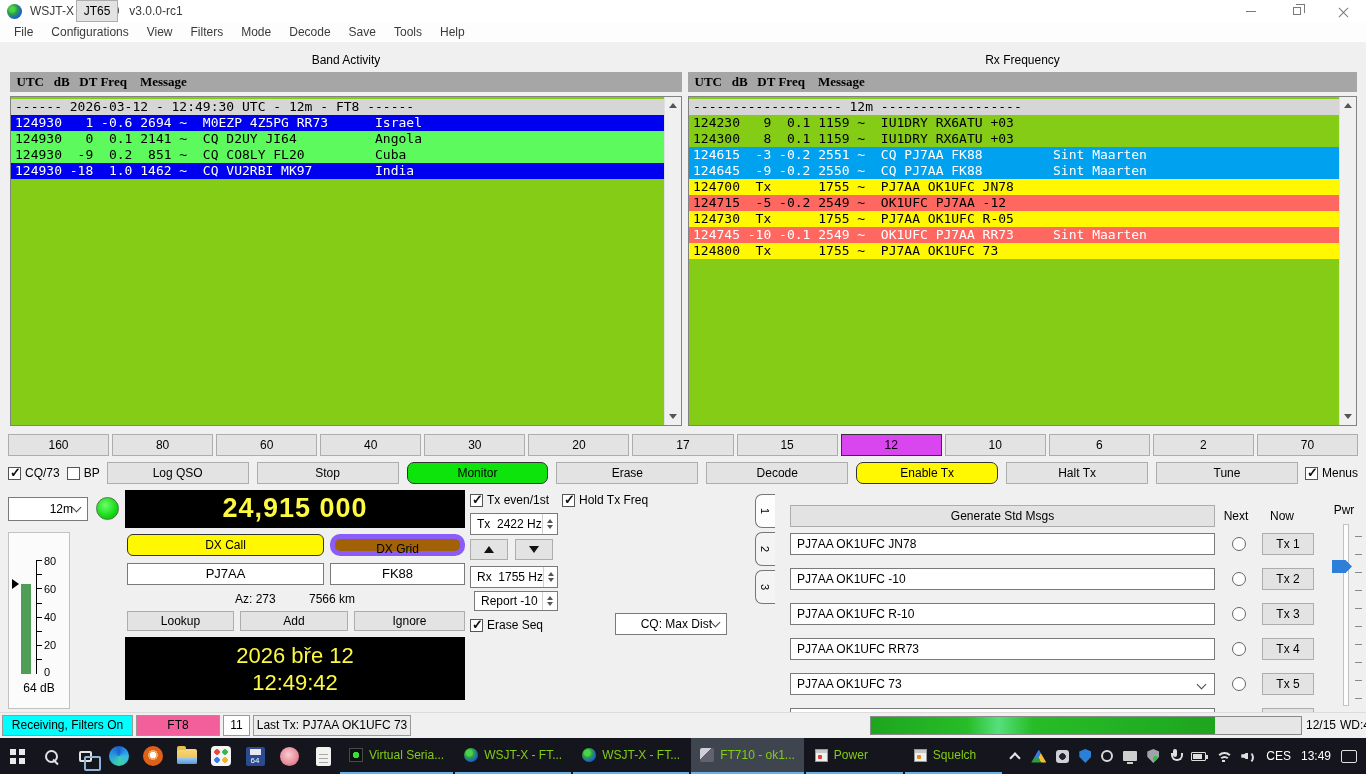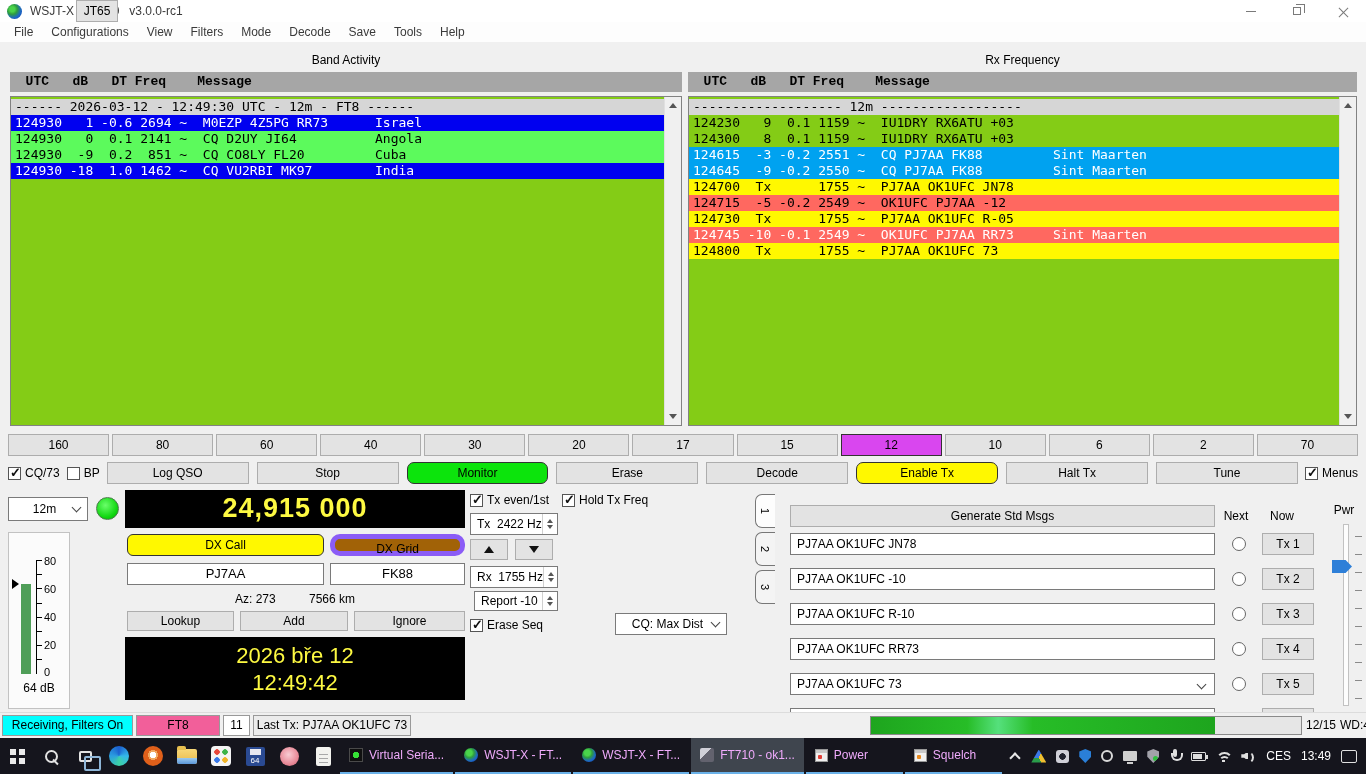--- a/index.html
+++ b/index.html
@@ -20,21 +20,21 @@
 .ic-close::before{transform:rotate(45deg)}.ic-close::after{transform:rotate(-45deg)}
 
 
 .menubar{position:absolute;left:0;top:22px;width:100%;height:20px;background:#fdfdfd;display:flex;align-items:center;padding-left:5px}
 .menu-item{padding:0 9px;color:#3a3a3a}
 
 
 .panel-title{position:absolute;top:53px;text-align:center}
 #ba-title{left:10px;width:672px}
 #rx-title{left:688px;width:669px}
-.colhdr{position:absolute;top:72px;height:20px;background:#a6a6a6;font-family:Liberation Mono, monospace;font-weight:bold;font-size:13px;line-height:20px;white-space:pre}
+.colhdr{position:absolute;top:72px;height:20px;background:#a6a6a6;font-family:Liberation Serif, serif;font-weight:bold;font-size:13px;line-height:20px;white-space:pre}
 #ba-hdr{left:10px;width:672px}
 #rx-hdr{left:688px;width:669px}
 
 
 .decode-panel{position:absolute;top:96px;height:330px;background:#84cc16;border:1px solid #828282}
 #ba-panel{left:10px;width:672px}
 #rx-panel{left:688px;width:669px}
 .rows{position:absolute;left:0;top:2px;right:17px;font-family:"DejaVu Sans Mono",monospace;font-size:13px}
 .drow{white-space:pre;padding-left:4px;height:16px;line-height:16px}
 .drow.sep{background:#d6d6d6}
@@ -60,21 +60,21 @@
 .ctrl-row{position:absolute;left:8px;top:462px;width:1350px;height:22px;display:flex;align-items:center;gap:7px}
 .chk{display:flex;align-items:center;gap:4px;white-space:nowrap}
 .box{width:13px;height:13px;background:#fff;border:1px solid #555;position:relative;flex:none}
 .box.checked::after{content:"✓";position:absolute;left:1px;top:-3px;font-size:13px;font-weight:bold;color:#111}
 .cbtn{flex:1;height:22px}
 .cbtn.green{background:#0ce40c;border-color:#333;border-radius:7px}
 .cbtn.yellow{background:#fff800;border-color:#333;border-radius:7px}
 
 
 .combo{position:absolute;background:#fff;border:1px solid #7a7a7a;display:flex;align-items:center;padding:0 7px}
-.combo .val{flex:1;text-align:center}
+.combo .val{flex:1;text-align:right}
 .chev{width:7px;height:7px;border-right:1.5px solid #444;border-bottom:1.5px solid #444;transform:rotate(45deg);margin-top:-4px;flex:none}
 
 #band-combo{left:8px;top:497px;width:80px;height:24px}
 #led{position:absolute;left:96px;top:497px;width:23px;height:23px;border-radius:50%;border:1px solid #4a7a4a;background:radial-gradient(circle at 40% 35%,#6aff6a,#0ed60e 65%,#0aa80a)}
 
 
 #meter{position:absolute;left:8px;top:532px;width:62px;height:177px;background:#fbfbfb;border:1px solid #c2c2c2}
 #meter-bar{position:absolute;left:12px;top:51px;width:10px;height:90px;background:#4f9e58}
 #meter-axis{position:absolute;left:27px;top:27px;width:6px;height:114px;border-left:1px solid #000;background:repeating-linear-gradient(to bottom,#000 0 1px,transparent 1px 14.2px)}
 .mlabel{position:absolute;left:35px;width:22px;font-size:11px}
@@ -154,21 +154,21 @@
 #st-prog{position:absolute;left:870px;top:3px;width:432px;height:19px;border:1px solid #8a8a8a;background:#e6e6e6}
 #st-prog-fill{height:100%;background:linear-gradient(90deg,#1ea51e 0%,#27bd27 28%,#55e07c 37%,#27bd27 47%,#1ea51e 100%)}
 #st-frac{position:absolute;left:1306px;top:5px}
 #st-wd{position:absolute;left:1340px;top:5px}
 
 
 #taskbar{position:absolute;left:0;top:738px;width:100%;height:36px;background:#15151d;display:flex;align-items:center}
 .tb-launch{width:34px;height:100%;display:flex;align-items:center;justify-content:center;flex:none}
 .tb-win{height:100%;display:flex;align-items:center;gap:6px;padding:0 9px;border-bottom:2px solid #6ab1e8;margin-right:2px;min-width:97px;flex:none}
 .tb-win.active{background:#3f454e}
-.wlabel{font-size:12px;color:#f0abfc;white-space:nowrap}
+.wlabel{font-size:12px;color:#84cc16;white-space:nowrap}
 .tb-tray{position:absolute;right:0;top:0;display:flex;align-items:center;height:100%;gap:10px;padding-right:9px}
 .t-lang,.t-time{font-size:12px;color:#fff}
 
 
 .l-start{width:15px;height:15px;background-color:#eaeaea;background-image:linear-gradient(to right,transparent 43%,#15151d 43%,#15151d 57%,transparent 57%),linear-gradient(to bottom,transparent 43%,#15151d 43%,#15151d 57%,transparent 57%)}
 .l-search{position:relative;width:16px;height:16px}
 .l-search::before{content:"";position:absolute;left:2px;top:2px;width:9px;height:9px;border:2px solid #e2e2e2;border-radius:50%}
 .l-search::after{content:"";position:absolute;right:0;bottom:1px;width:7px;height:2px;background:#e2e2e2;transform:rotate(45deg)}
 .l-taskview{position:relative;width:13px;height:11px;border:2px solid #e2e2e2;border-radius:2px}
 .l-taskview::after{content:"";position:absolute;left:3px;top:3px;width:13px;height:11px;border:2px solid #8fb6d8;border-radius:2px}

